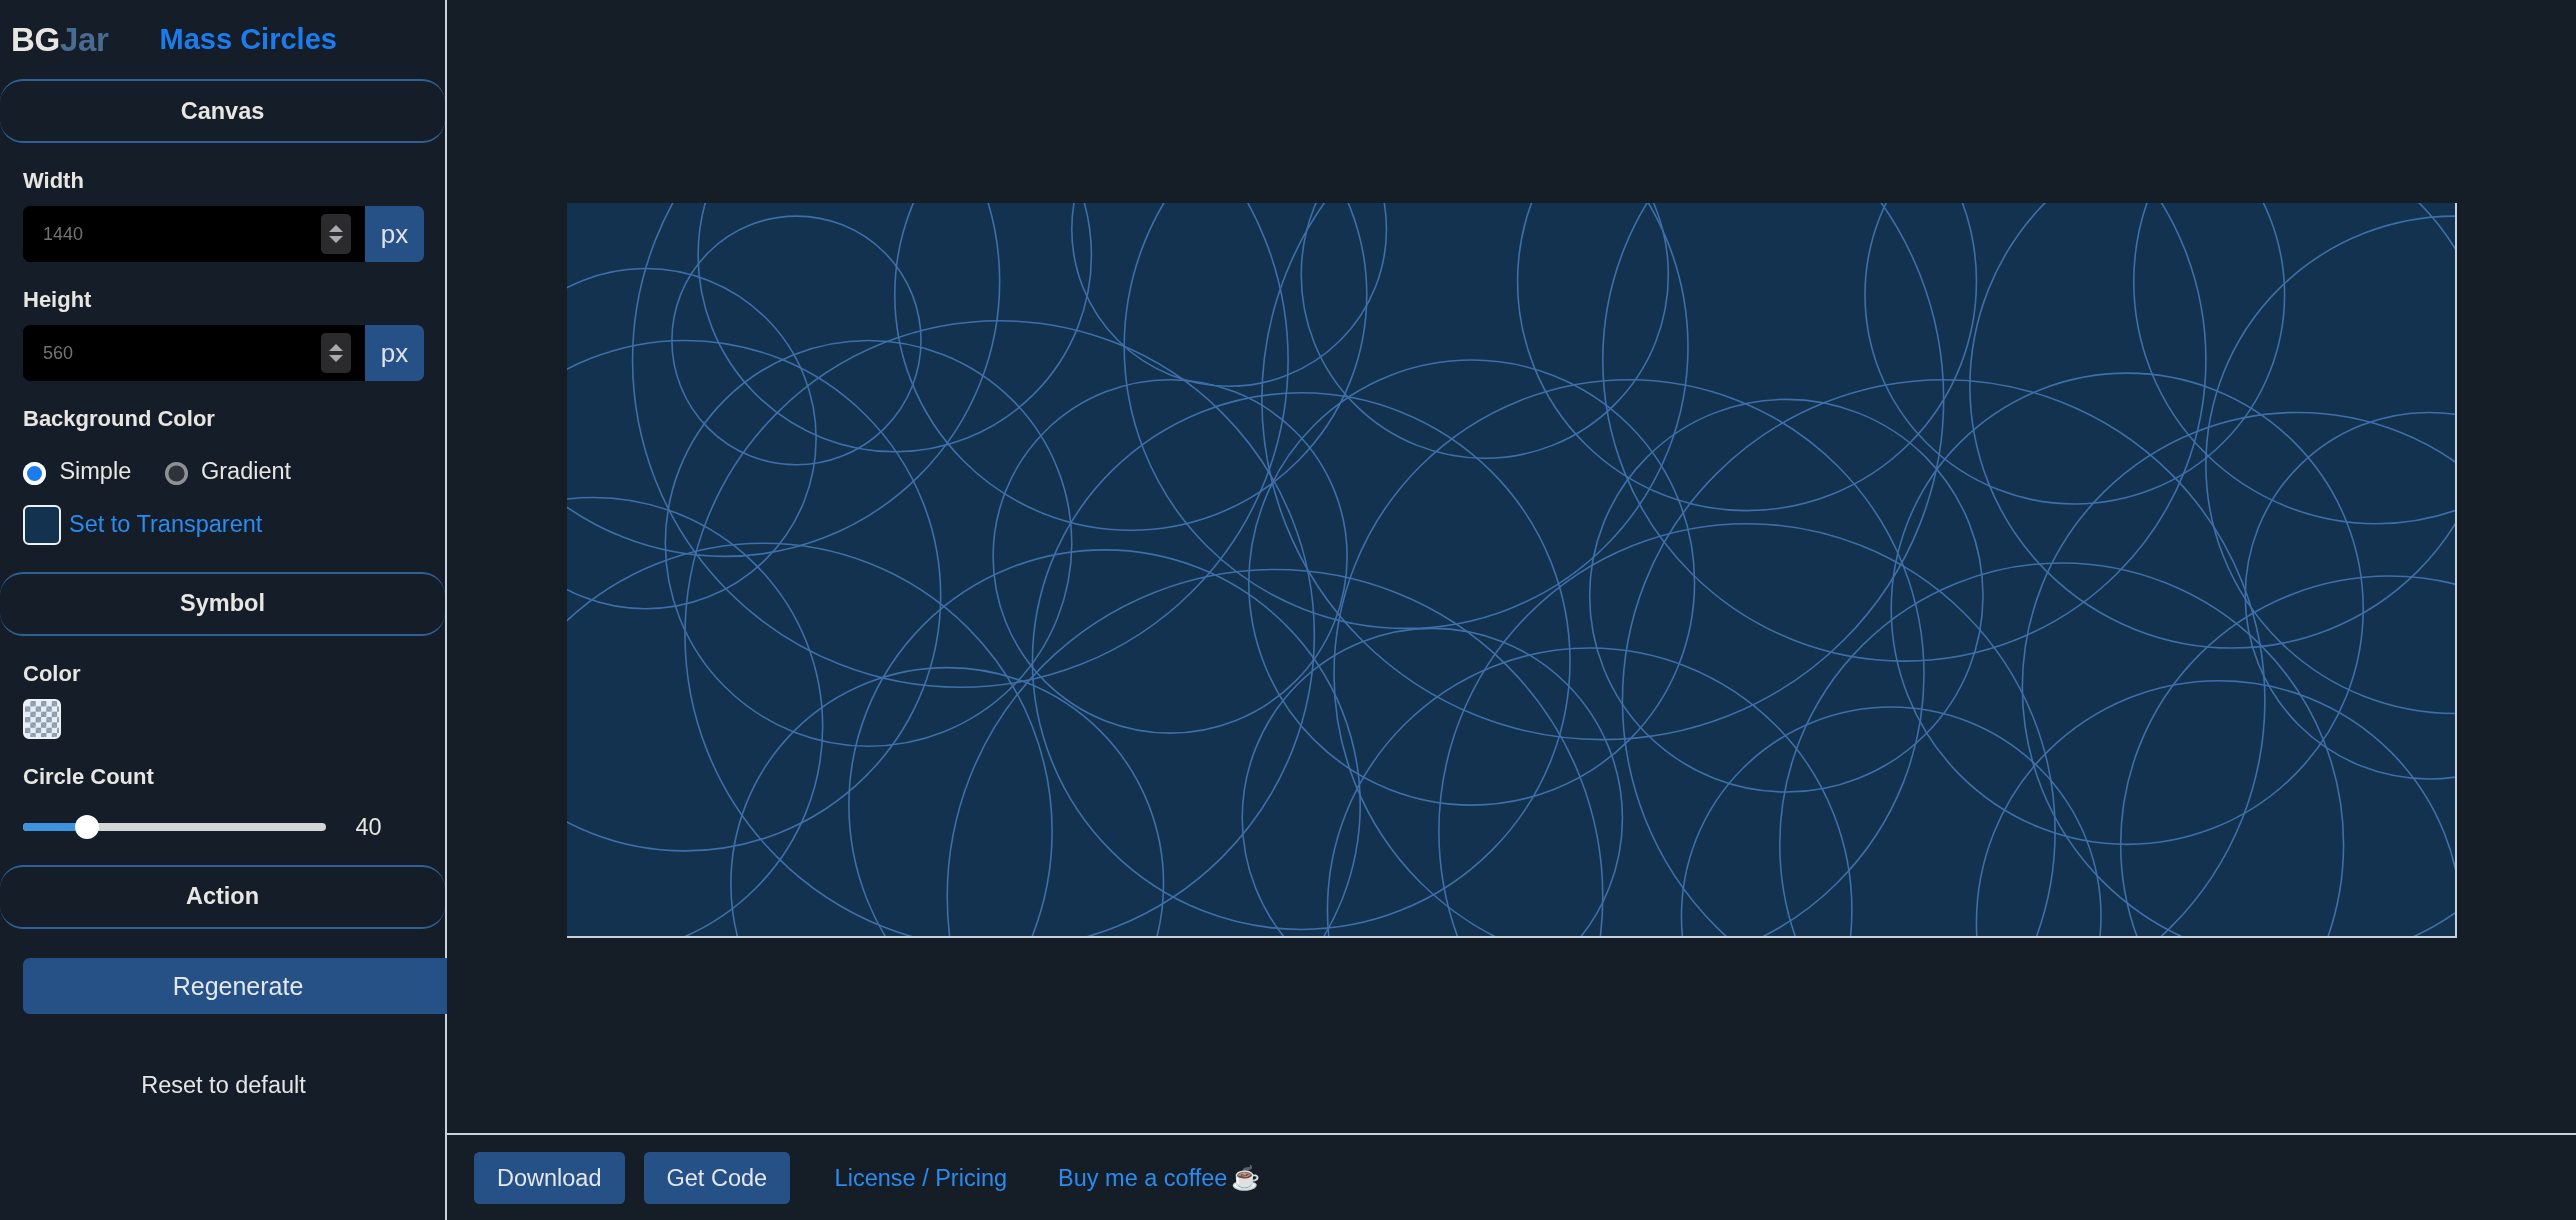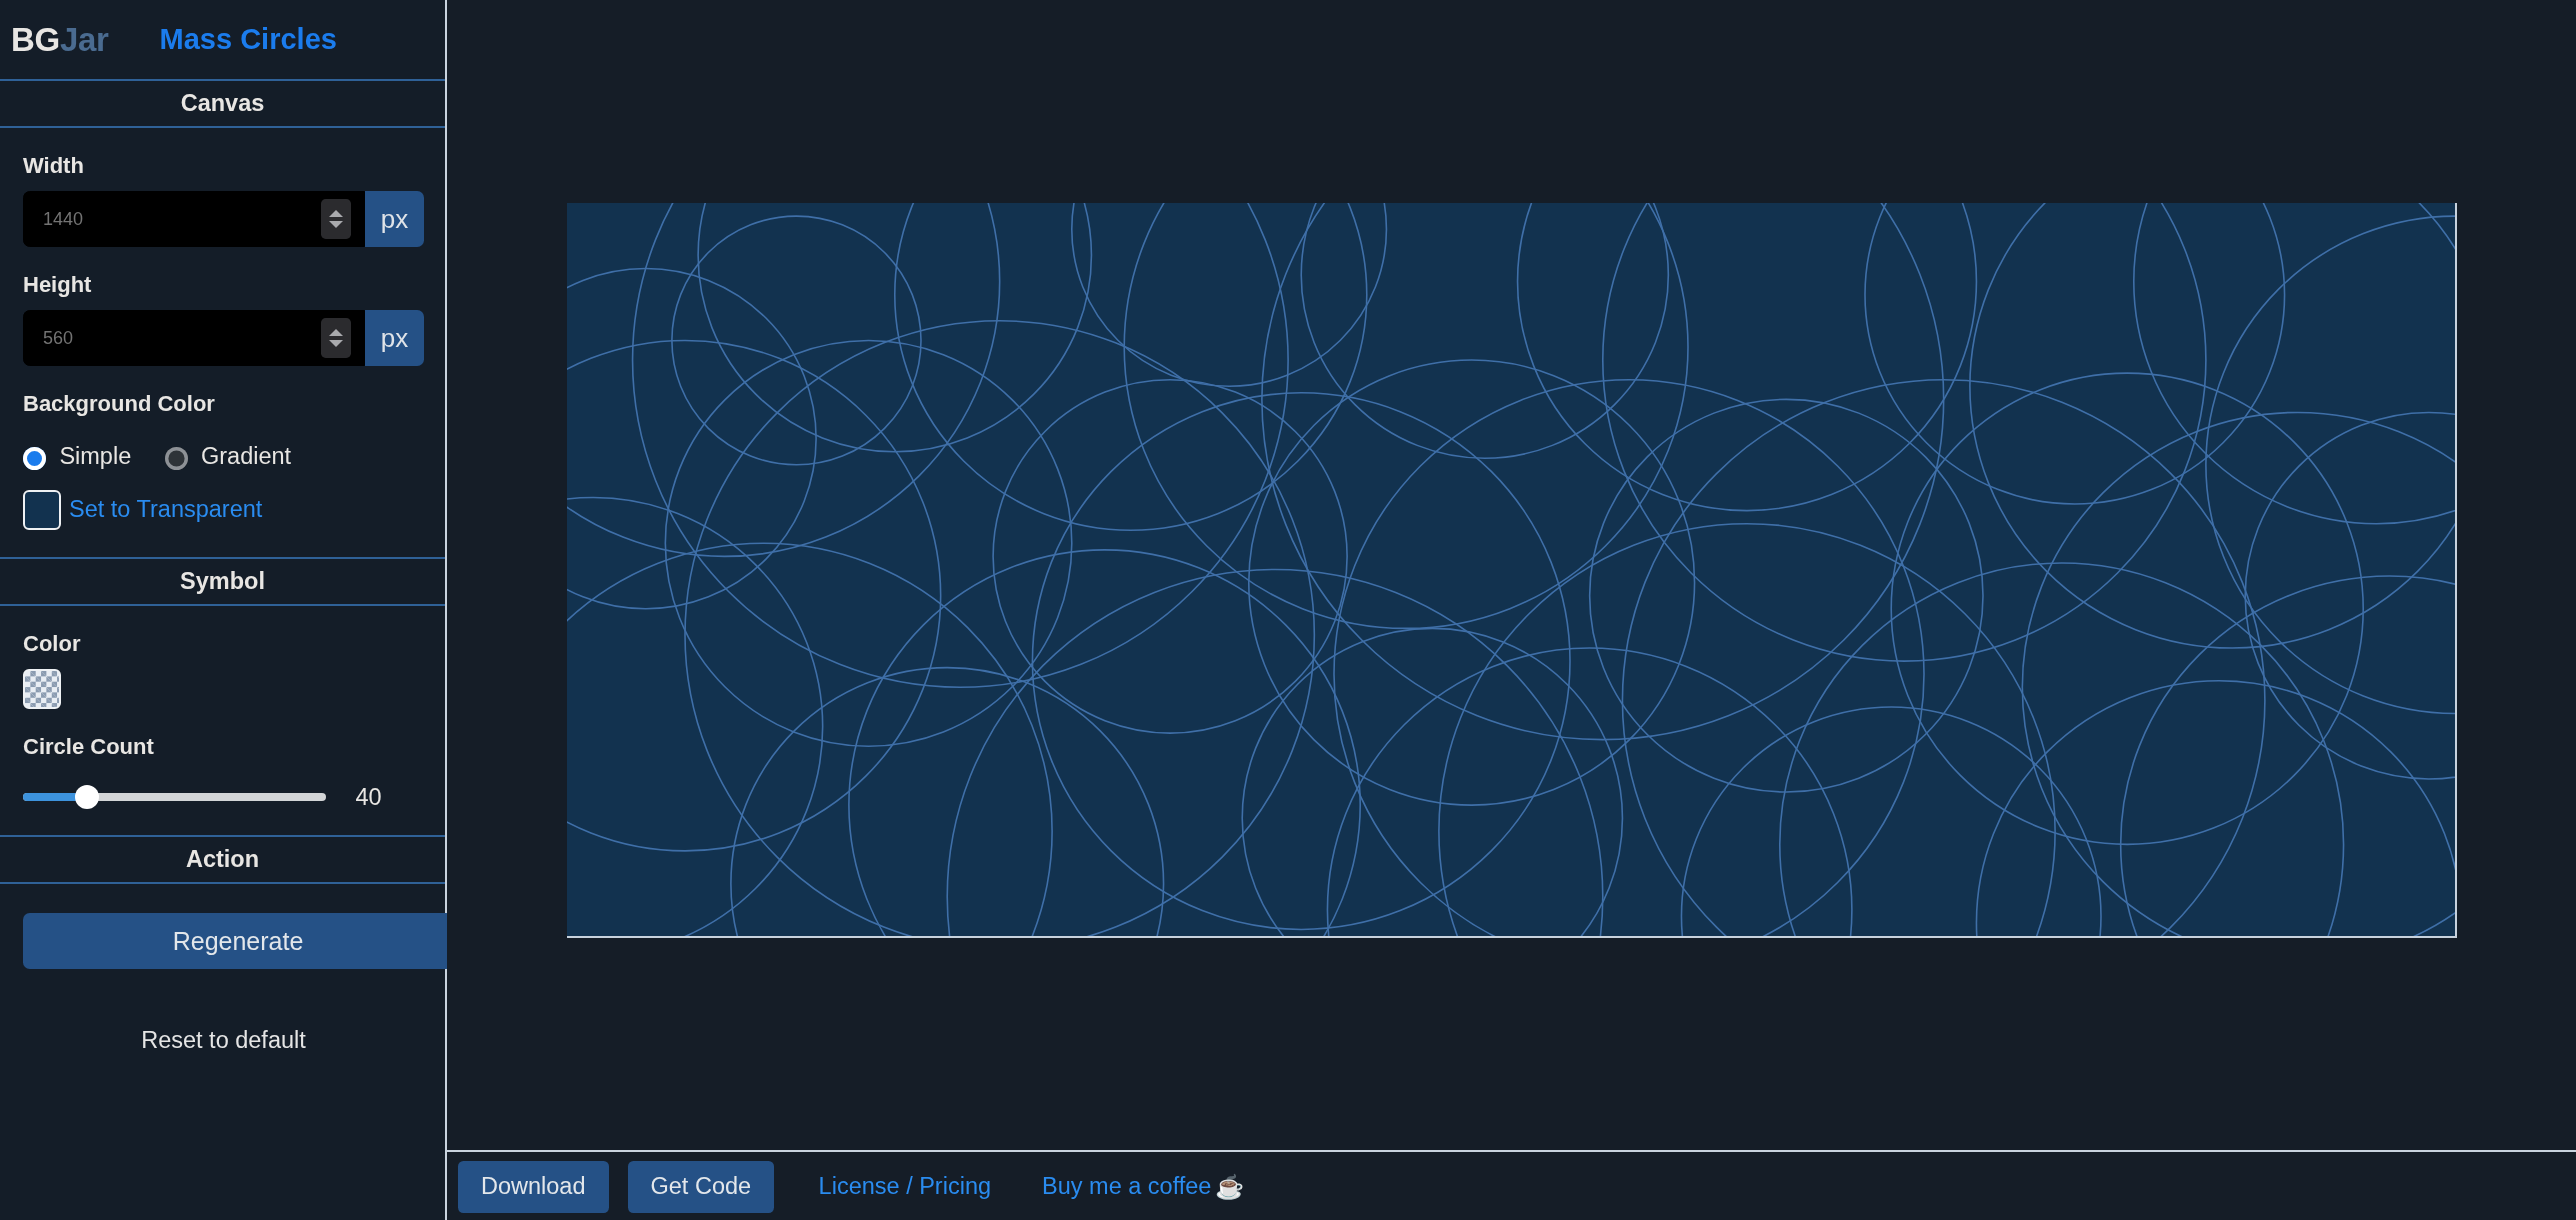--- a/index.html
+++ b/index.html
@@ -49,24 +49,25 @@
   .brand-title {
     font-size: 29px;
     font-weight: bold;
     color: #1b7ced;
     white-space: nowrap;
   }
 
   .section-head {
     border-top: 2px solid #2f6197;
     border-bottom: 2px solid #2f6197;
-    height: 49px;
+    height: 64px;
     display: flex;
     align-items: center;
     justify-content: center;
+    border-radius: 23px;
   }
   .section-head span {
     font-size: 23.5px;
     font-weight: bold;
     color: #e8e6e3;
   }
 
   .panel { padding: 0 23px; }
 
   .field-label {
@@ -292,25 +293,25 @@
     width: 1890px;
     height: 735px;
     background: #12324f;
     border-right: 2px solid #c7d2dd;
     border-bottom: 2px solid #c7d2dd;
     overflow: hidden;
   }
   .canvas-wrap svg { display: block; width: 100%; height: 100%; }
 
   .footer {
-    height: 71px;
+    height: 88px;
     border-top: 2px solid #c9d3de;
     display: flex;
     align-items: center;
-    padding-left: 11px;
+    padding-left: 27px;
     gap: 0;
   }
   .footer-btn {
     height: 52px;
     padding: 0 23px;
     background: #255186;
     border: none;
     border-radius: 5.4px;
     color: #e3e7eb;
     font-size: 23.5px;

